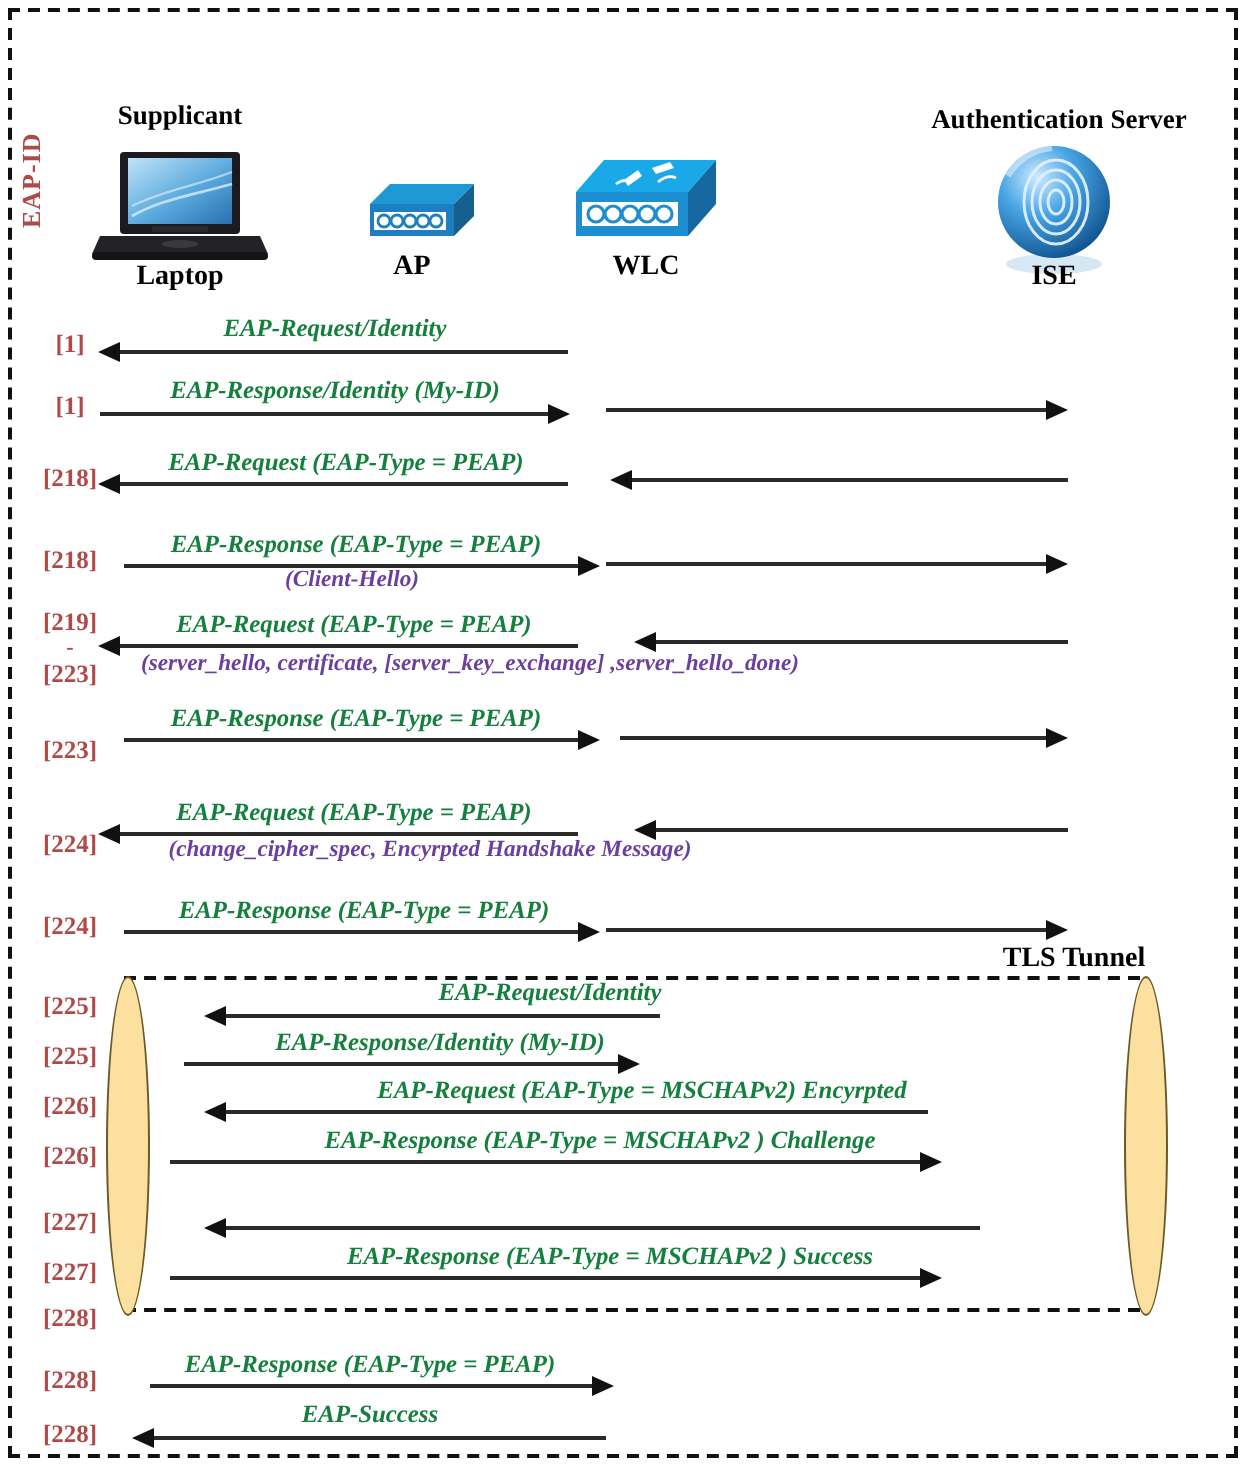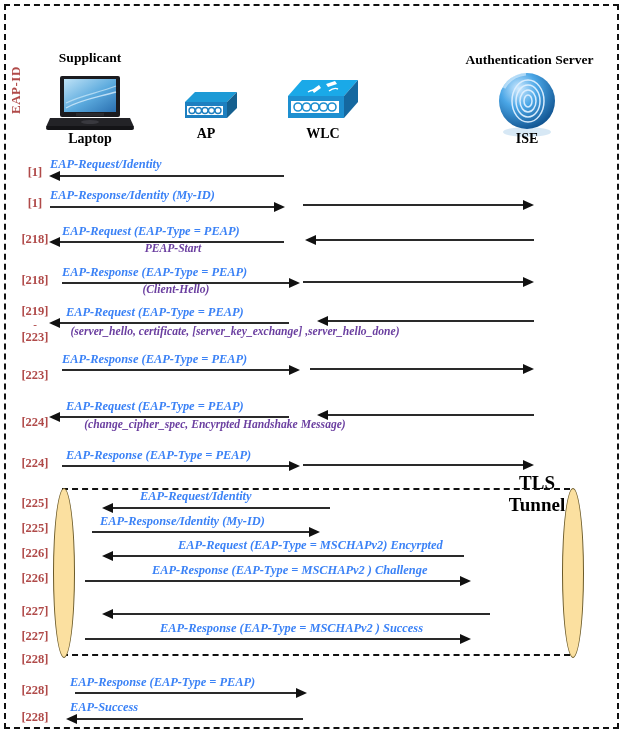--- a/index.html
+++ b/index.html
@@ -52,36 +52,36 @@
   .arrow{position:absolute;height:2px;background:#2a2a2a;}
   .ahead{
     position:absolute;width:0;height:0;
     border-top:5px solid transparent;border-bottom:5px solid transparent;
   }
   .ahead.right{border-left:11px solid #111;}
   .ahead.left{border-right:11px solid #111;}
   
   .msg{
     position:absolute;font-family:"Liberation Serif",serif;
-    font-style:italic;font-weight:bold;font-size:12.4px;color:#3b82f6;
-    white-space:nowrap;text-align:left;
+    font-style:italic;font-weight:bold;font-size:12.4px;color:#15803d;
+    white-space:nowrap;text-align:center;
   }
   .sub{
     position:absolute;font-family:"Liberation Serif",serif;
     font-style:italic;font-weight:bold;font-size:11.6px;color:#6b3fa0;
     white-space:nowrap;text-align:center;
   }
   
   .tunnel-box{
     position:absolute;left:62px;top:488px;width:508px;height:168px;
     border:2px dashed #111;box-sizing:border-box;border-left:none;border-right:none;
   }
   .tls-label{
     position:absolute;left:492px;top:472px;width:90px;text-align:center;
-    font-family:"Liberation Serif",serif;font-weight:bold;font-size:19px;color:#000;
+    font-family:"Liberation Serif",serif;font-weight:bold;font-size:14px;color:#000;
   }
   .oval{
     position:absolute;border:1.6px solid #6b5a28;border-radius:50%;
     background:#fbe0a0;
   }
 </style>
 </head>
 <body>
 
 <div id="canvas">
@@ -187,21 +187,20 @@
   <div class="msg" style="left:50px;top:188px;width:235px;">EAP-Response/Identity (My-ID)</div>
   <div class="arrow" style="left:50px;top:206px;width:225px;"></div>
   <div class="ahead right" style="left:274px;top:202px;"></div>
   <div class="arrow" style="left:303px;top:204px;width:221px;"></div>
   <div class="ahead right" style="left:523px;top:200px;"></div>
 
   <div class="idnum" style="top:232px;">[218]</div>
   <div class="msg" style="left:62px;top:224px;width:222px;">EAP-Request (EAP-Type = PEAP)</div>
   <div class="arrow" style="left:58px;top:241px;width:226px;"></div>
   <div class="ahead left" style="left:49px;top:237px;"></div>
-  <div class="sub" style="left:62px;top:242px;width:222px;">PEAP-Start</div>
   <div class="arrow" style="left:315px;top:239px;width:219px;"></div>
   <div class="ahead left" style="left:305px;top:235px;"></div>
 
   <div class="idnum" style="top:273px;">[218]</div>
   <div class="msg" style="left:62px;top:265px;width:232px;">EAP-Response (EAP-Type = PEAP)</div>
   <div class="arrow" style="left:62px;top:282px;width:228px;"></div>
   <div class="ahead right" style="left:289px;top:278px;"></div>
   <div class="sub" style="left:62px;top:283px;width:228px;">(Client-Hello)</div>
   <div class="arrow" style="left:303px;top:281px;width:221px;"></div>
   <div class="ahead right" style="left:523px;top:277px;"></div>

